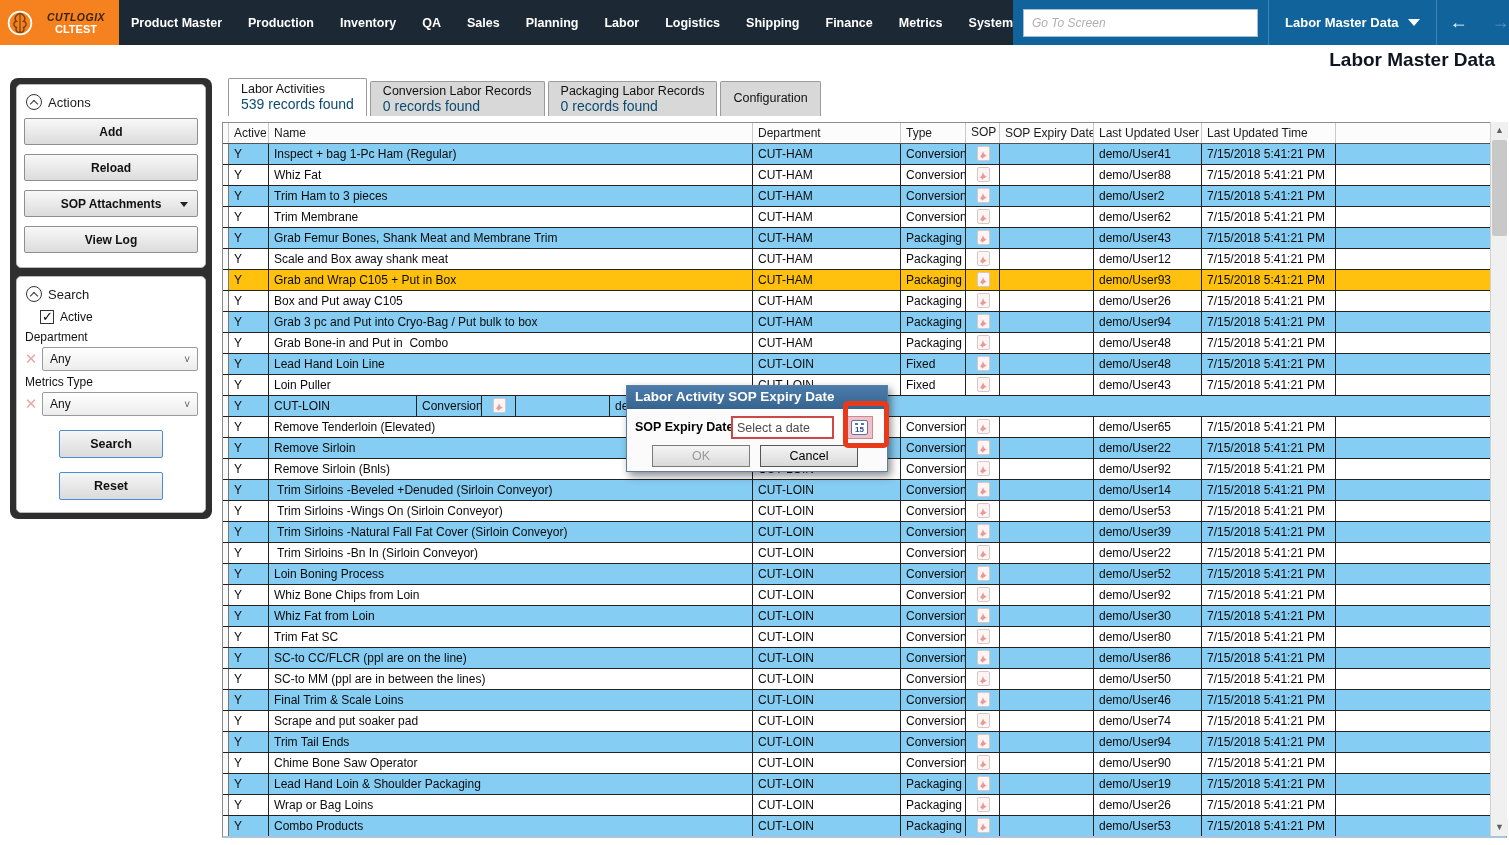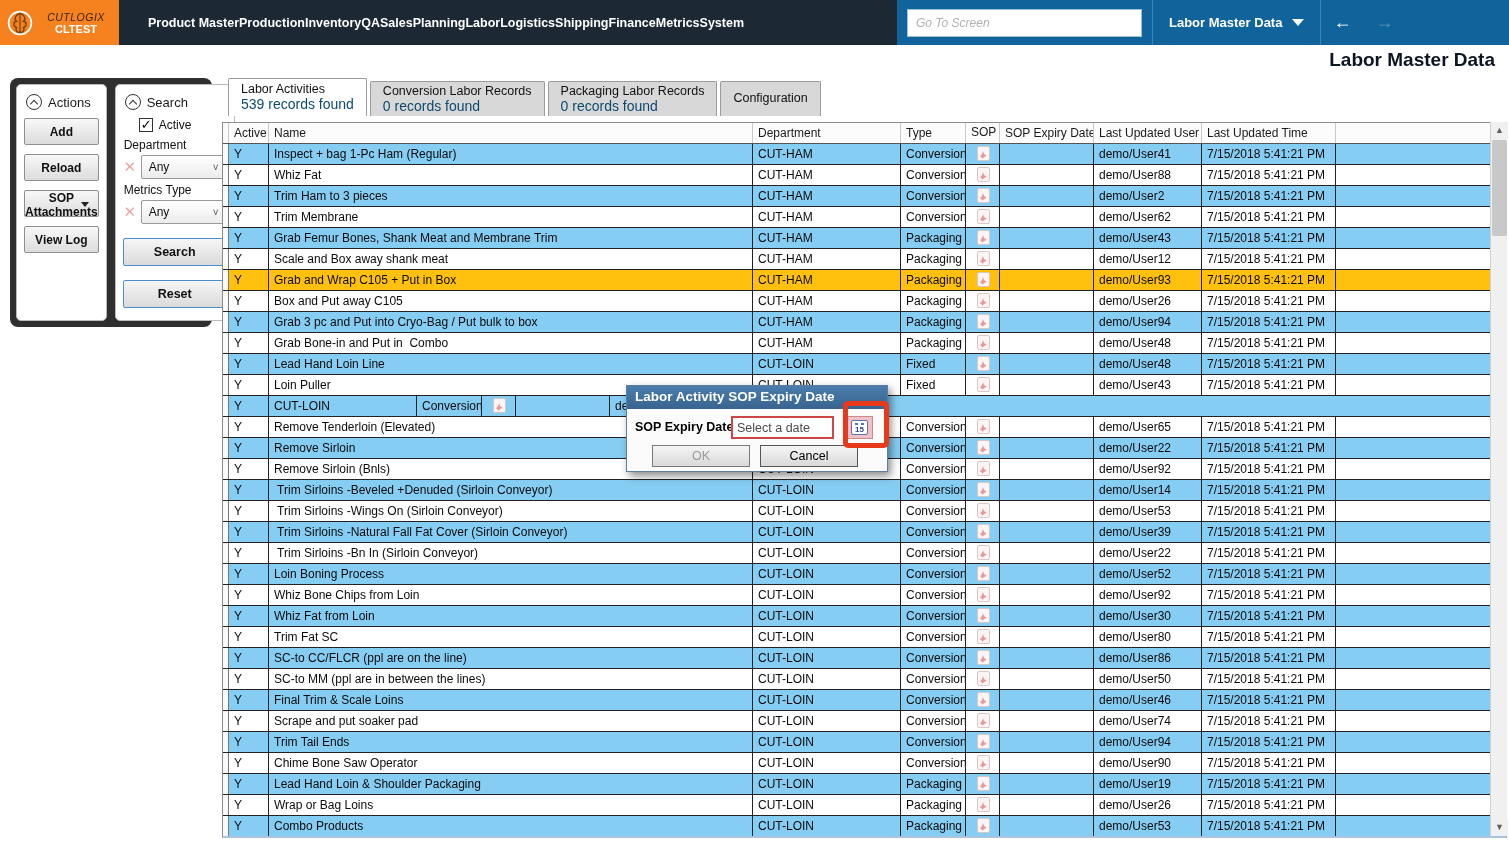--- a/index.html
+++ b/index.html
@@ -7,41 +7,41 @@
   body {
     position:relative; overflow:hidden; background:#ffffff;
     font-family:"Liberation Sans","DejaVu Sans",sans-serif; font-size:12px; color:#111;
   }
 
   
   .topnav { position:absolute; left:0; top:0; width:1509px; height:45px; background:#1c2834; display:flex; align-items:stretch; }
   .logo-block { width:119px; background:#f5821f; display:flex; align-items:center; gap:5px; padding:0 6px; flex:none; }
   .logo-icon { width:28px; height:28px; flex:none; }
   .logo-text { display:flex; flex-direction:column; align-items:center; flex:1; }
-  .logo-title { font-size:10.5px; font-weight:normal; font-style:italic; color:#3a2410; letter-spacing:.5px; }
+  .logo-title { font-size:10.5px; font-weight:bold; font-style:italic; color:#3a2410; letter-spacing:.5px; }
   .logo-sub { font-size:11px; font-weight:bold; color:#ffffff; }
-  .menu { display:flex; align-items:center; padding:0 0 0 29px; flex:1; }
+  .menu { display:flex; align-items:center; gap:26px; padding:0 0 0 12px; flex:1; }
   .menu-item { color:#fff; font-weight:bold; font-size:12.5px; cursor:default; white-space:nowrap; }
   .nav-blue { background:#11639c; display:flex; align-items:center; flex:none; width:612px; }
   .goto-wrap { padding:0 10px; }
   .goto-input { width:235px; height:28px; border:1px solid #9fc1d8; background:#fff; padding:0 8px; font-size:12px; font-style:italic; }
   .goto-input::placeholder { color:#b0b0b0; font-style:italic; }
   .nav-sep { width:1px; align-self:stretch; background:#3e85b5; }
   .screen-sel { display:flex; align-items:center; gap:10px; padding:0 16px; height:100%; min-width:160px; }
   .screen-sel-label { color:#fff; font-weight:bold; font-size:13px; white-space:nowrap; }
   .caret-down { width:0; height:0; border-left:6px solid transparent; border-right:6px solid transparent; border-top:7px solid #fff; }
   .nav-btns { display:flex; align-items:center; gap:0; height:100%; }
   .nav-btn { width:42px; text-align:center; color:#fff; font-size:18px; font-weight:bold; cursor:default; }
   .nav-btn.dim { color:#5f93ba; }
 
   
   .page-title { position:absolute; top:49px; right:14px; font-size:19px; font-weight:bold; color:#0c1520; }
 
   
-  .sidebar { position:absolute; left:10px; top:78px; width:202px; background:#2f2f2f; border-radius:8px; padding:6px; display:flex; flex-direction:row; gap:8px; }
+  .sidebar { position:absolute; left:10px; top:78px; width:202px; background:#2f2f2f; border-radius:8px; padding:6px; display:flex; flex-direction:column; gap:8px; }
   .panel { background:#fff; border:1px solid #bbb; border-radius:5px; padding:7px 7px 12px 7px; }
   .panel-head { display:flex; align-items:center; gap:6px; margin:2px 0 8px 2px; }
   .circ-chevron { width:16px; height:16px; border:1.5px solid #333; border-radius:50%; position:relative; flex:none; }
   .circ-chevron::after { content:""; position:absolute; left:4px; top:5.5px; width:5px; height:5px; border-left:1.5px solid #333; border-top:1.5px solid #333; transform:rotate(45deg); }
   .panel-title { font-size:13px; color:#1a1a1a; }
   .act-btn { display:block; width:100%; height:27px; margin-bottom:9px; background:linear-gradient(#f8f8f8,#dcdcdc); border:1px solid #8f8f8f; border-radius:2px; font-weight:bold; font-size:12px; color:#111; font-family:inherit; position:relative; }
   .act-btn:last-child { margin-bottom:2px; }
   .act-btn .dd-caret { position:absolute; right:9px; top:11px; width:0; height:0; border-left:4px solid transparent; border-right:4px solid transparent; border-top:5px solid #222; }
   .chk-row { display:flex; align-items:center; gap:6px; margin:0 0 6px 16px; }
   .checkbox { width:14px; height:14px; background:#fff; border:1px solid #333; position:relative; }

